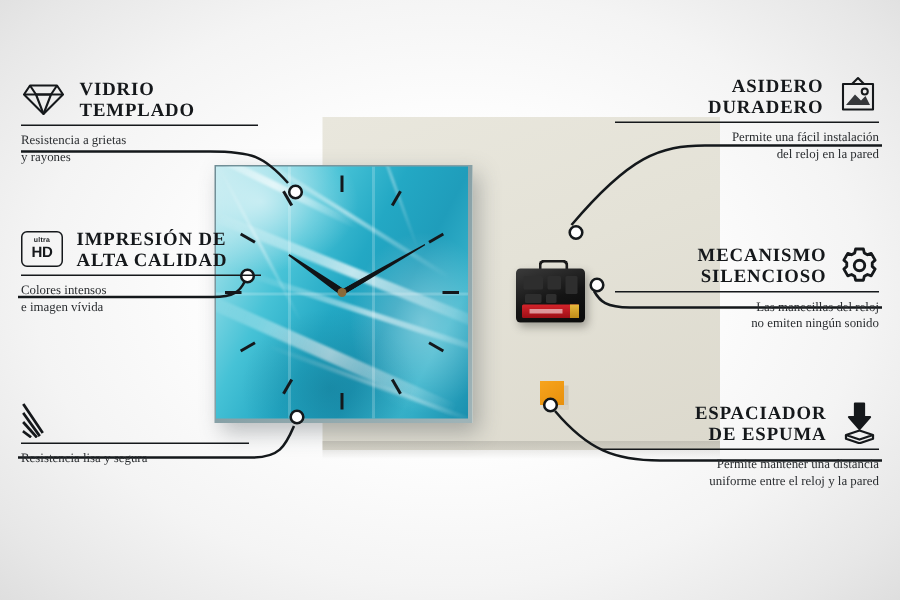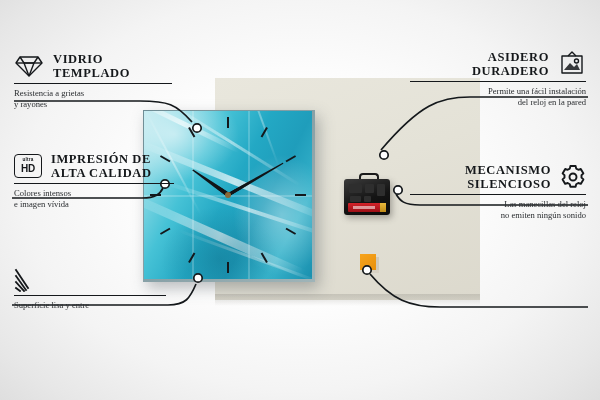--- a/index.html
+++ b/index.html
@@ -411,21 +411,21 @@
       <svg class="icon" width="28" height="24" viewBox="0 0 28 24">
         <g stroke="currentColor" stroke-width="1.8" fill="none" stroke-linecap="square">
           <path d="M2,2 L14,20"></path>
           <path d="M2,8 L12,22"></path>
           <path d="M2,14 L10,23"></path>
           <path d="M2,20 L6,23"></path>
         </g>
       </svg>
     </div>
     <div class="co-rule" style="width:152px"></div>
-    <div class="co-desc">Superficie lisa y entre</div>
+    <div class="co-desc">Resistencia lisa y segura</div>
   </div>
 
   <div class="callout co-right" style="left:410px; top:163px; width:176px;">
     <div class="co-head">
       <svg class="icon" width="26" height="26" viewBox="0 0 26 26">
         <g fill="none" stroke="currentColor" stroke-width="1.9" stroke-linejoin="round">
           <path d="M10.4,2 h5.2 l0.6,2.6 2.1,1.2 2.5,-0.9 2.6,4.5 -1.9,1.8 0,2.4 1.9,1.8 -2.6,4.5 -2.5,-0.9 -2.1,1.2 -0.6,2.6 h-5.2 l-0.6,-2.6 -2.1,-1.2 -2.5,0.9 -2.6,-4.5 1.9,-1.8 0,-2.4 -1.9,-1.8 2.6,-4.5 2.5,0.9 2.1,-1.2 Z"></path>
           <circle cx="13" cy="13" r="3.5"></circle>
         </g>
       </svg>
@@ -448,14 +448,30 @@
         </g>
       </svg>
       <div class="co-title">ASIDERO
 DURADERO</div>
     </div>
     <div class="co-rule" style="width:176px; margin-left:auto;"></div>
     <div class="co-desc">Permite una fácil instalación
 del reloj en la pared</div>
   </div>
 
+  <div class="callout co-right" style="left:400px; top:268px; width:186px;">
+    <div class="co-head">
+      <svg class="icon" width="26" height="28" viewBox="0 0 26 28">
+        <g fill="none" stroke="currentColor" stroke-width="1.5" stroke-linejoin="round">
+          <path d="M10,1 h6 v9 h4 l-7,8 -7,-8 h4 Z" fill="currentColor"></path>
+          <path d="M13,19 l9,3 -9,3 -9,-3 Z"></path>
+          <path d="M4,22 v2.5 l9,3 9,-3 V22"></path>
+        </g>
+      </svg>
+      <div class="co-title">ESPACIADOR
+DE ESPUMA</div>
+    </div>
+    <div class="co-rule" style="width:186px; margin-left:auto;"></div>
+    <div class="co-desc">Permite mantener una distancia
+uniforme entre el reloj y la pared</div>
+  </div>
 
 </div>
 
 </body></html>

